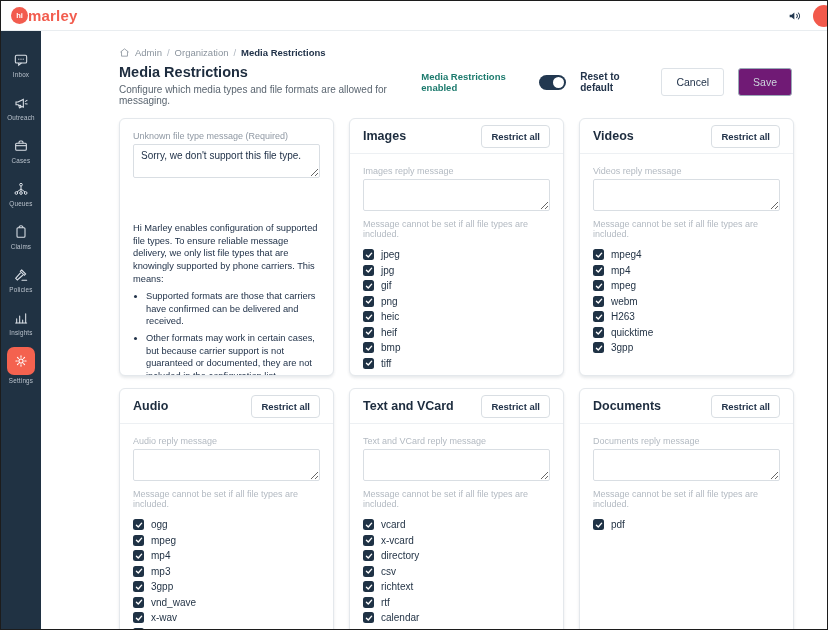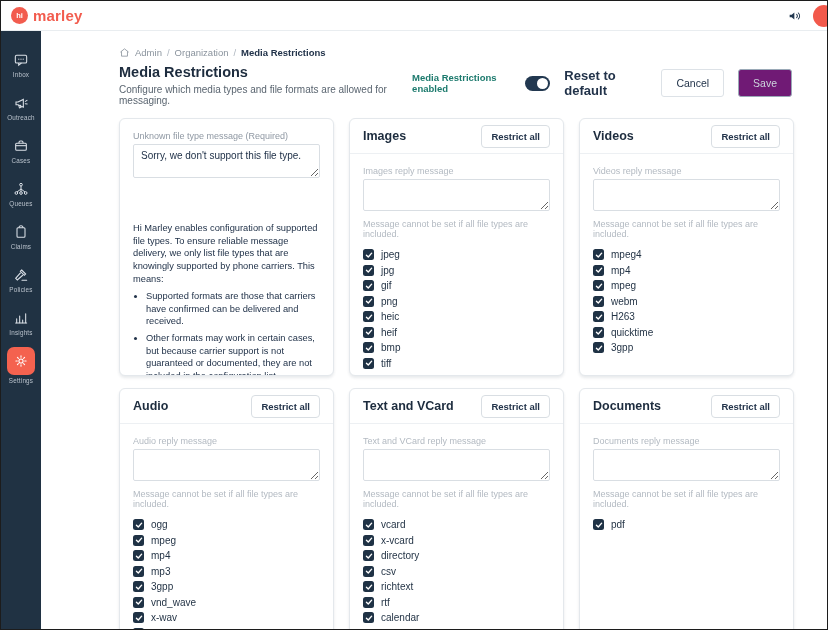--- a/index.html
+++ b/index.html
@@ -2,21 +2,21 @@
 <html><head>
 <meta charset="utf-8">
 <style>
   * { margin:0; padding:0; box-sizing:border-box; }
   html,body { width:828px; height:630px; }
   body { font-family:"Liberation Sans", sans-serif; background:#fff; color:#22334a; }
   .screen { position:relative; width:828px; height:630px; border:1px solid #1c1c1c; overflow:hidden; background:#fff; }
 
   
   .topbar { position:absolute; top:0; left:0; right:0; height:30px; background:#fff; border-bottom:1px solid #e9edf0; display:flex; align-items:center; justify-content:space-between; padding:0 10px; z-index:5; }
-  .logo { display:flex; align-items:flex-end; gap:5px; }
+  .logo { display:flex; align-items:flex-end; }
   .logo-badge { width:17px; height:17px; border-radius:50%; background:#f25c4e; color:#fff; font-size:7.5px; font-weight:bold; display:flex; align-items:center; justify-content:center; }
   .logo-text { color:#f25c4e; font-size:15px; font-weight:bold; letter-spacing:.2px; }
   .topbar-right { display:flex; align-items:center; gap:10px; }
   .vol { width:16px; height:16px; color:#223850; }
   .avatar { width:22px; height:22px; border-radius:50%; background:#f2594b; margin-right:-18px; }
 
   
   .sidebar { position:absolute; top:30px; left:0; bottom:0; width:40px; background:#203243; display:flex; flex-direction:column; align-items:center; padding-top:12px; z-index:4; }
   .sb-item { width:40px; height:43px; display:flex; flex-direction:column; align-items:center; justify-content:center; gap:2px; cursor:pointer; }
   .sb-icon { width:17px; height:17px; color:#d9dfe6; display:flex; align-items:center; justify-content:center; }
@@ -32,21 +32,21 @@
   .breadcrumb .last { color:#22334a; font-weight:bold; }
 
   .title-row { display:flex; align-items:flex-start; justify-content:space-between; margin-top:6px; }
   .page-title { font-size:14.5px; font-weight:bold; color:#1d2c3e; }
   .page-subtitle { font-size:10px; color:#5a6570; margin-top:4px; }
 
   .toolbar { display:flex; align-items:center; gap:14px; margin-top:4px; }
   .toggle-label { font-size:9.5px; font-weight:bold; color:#1c7a6d; }
   .toggle { width:30px; height:15px; border-radius:8px; background:#223850; position:relative; margin-left:-6px; cursor:pointer; }
   .toggle .knob { position:absolute; right:2px; top:2px; width:11px; height:11px; border-radius:50%; background:#fff; }
-  .reset-link { font-size:13px; font-weight:bold; color:#22334a; cursor:pointer; }
+  .reset-link { font-size:10px; font-weight:bold; color:#22334a; cursor:pointer; }
   .btn { font-family:inherit; font-size:10.5px; border-radius:3px; padding:7px 14px; cursor:pointer; }
   .btn-cancel { background:#fff; border:1px solid #dde2e7; color:#22334a; }
   .btn-save { background:#701a75; border:1px solid #9aa9b7; color:#ccd5dc; }
 
   
   .cards { display:grid; grid-template-columns:repeat(3, 215px); grid-template-rows:258px 255px; gap:12px 15px; margin-top:12px; }
   .card { background:#fff; border:1px solid #e4e8ec; border-radius:6px; box-shadow:0 2px 3px rgba(32,50,67,.10); overflow:hidden; display:flex; flex-direction:column; }
   .card-head { height:35px; flex:0 0 35px; display:flex; align-items:center; justify-content:space-between; padding:0 13px; border-bottom:1px solid #edf0f3; }
   .card-title { font-size:12.5px; font-weight:bold; color:#1d2c3e; }
   .restrict { font-family:inherit; font-size:9.5px; font-weight:bold; color:#22334a; background:#fff; border:1px solid #d9dee3; border-radius:4px; padding:5px 9px; cursor:pointer; }

